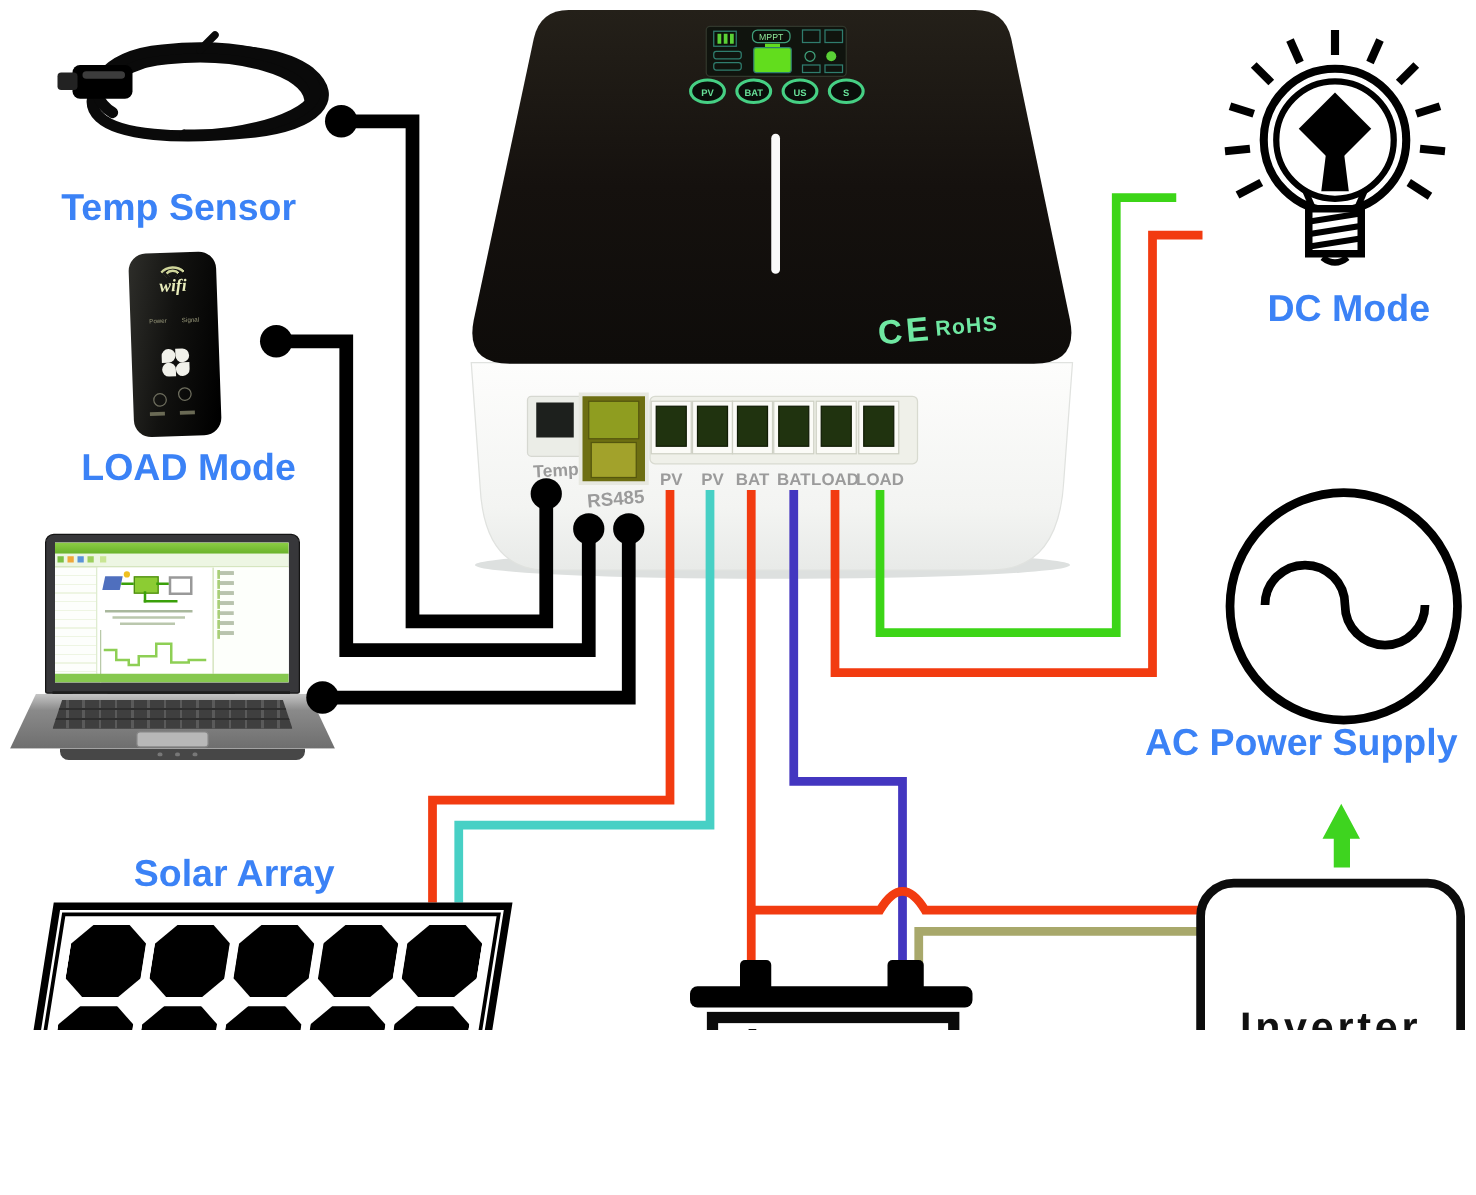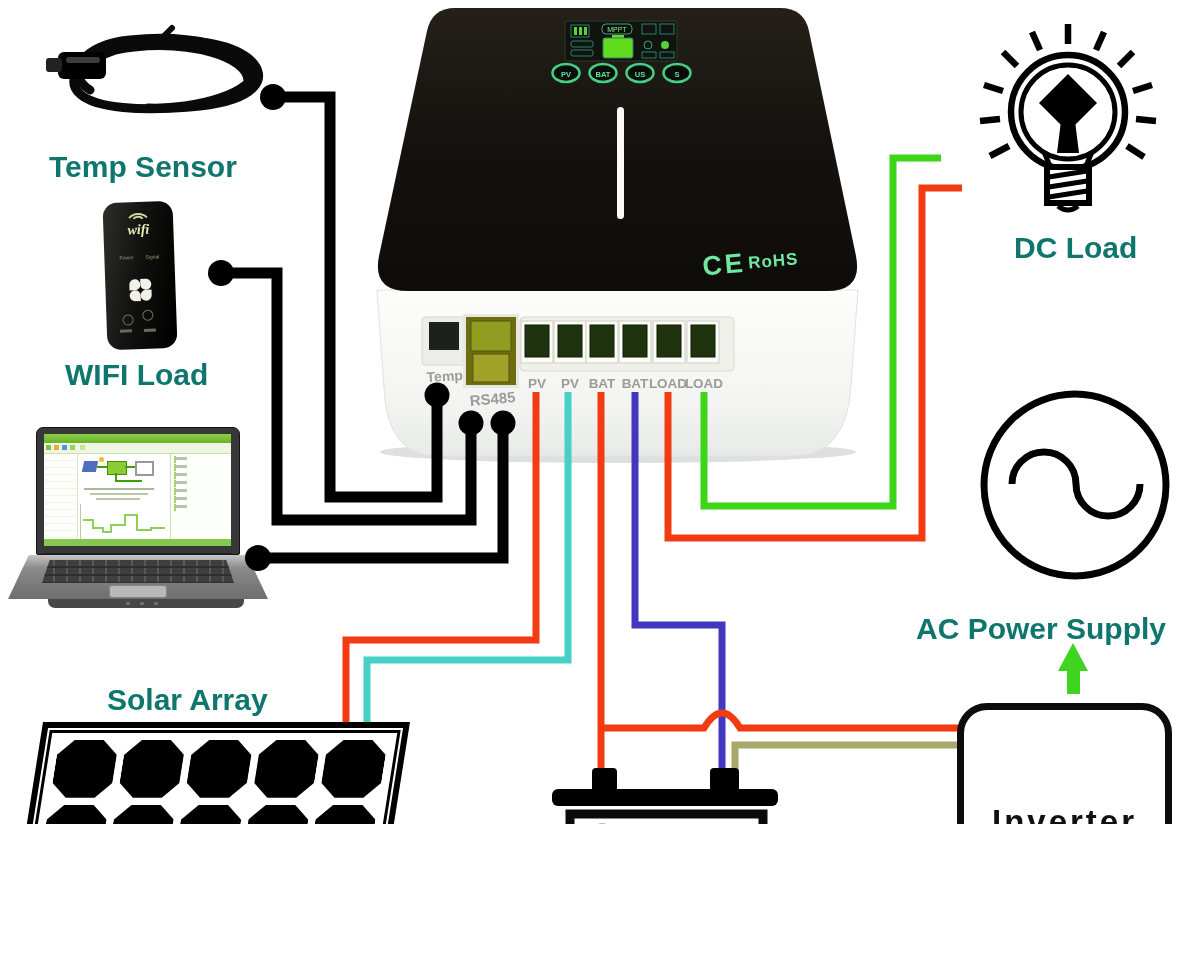--- a/index.html
+++ b/index.html
@@ -1,19 +1,19 @@
 <!DOCTYPE html>
 <html><head>
 <meta charset="utf-8">
 <style>
   html,body{margin:0;padding:0;background:#fff;}
   #stage{position:relative;width:1181px;height:824px;background:#fff;overflow:hidden;
          font-family:"Liberation Sans",sans-serif;}
   #stage svg{position:absolute;left:0;top:0;pointer-events:none;}
-  .cap{position:absolute;font:bold 30px/1.1 "Liberation Sans",sans-serif;color:#0f766e;white-space:nowrap;}
+  .cap{position:absolute;font:bold 30px/1.1 "Liberation Sans",sans-serif;color:#3b82f6;white-space:nowrap;}
   .svgtxt{font-family:"Liberation Sans",sans-serif;}
   
   .laptop{position:absolute;left:36px;top:427px;width:204px;height:182px;}
   .laptop *{position:absolute;}
   .lp-screen{left:0;top:0;width:202px;height:126px;background:#37373a;border:1px solid #141414;border-radius:7px 7px 2px 2px;}
   .lp-glass{left:7px;top:6px;right:8px;bottom:8px;background:#fff;overflow:hidden;}
   .lg-title{left:0;top:0;right:0;height:9px;background:linear-gradient(#8ccd45,#69b22a);}
   .lg-tools{left:0;top:9px;right:0;height:10px;background:#edf6e3;border-bottom:1px solid #cde0b4;}
   .lg-chips{left:2px;top:2px;width:5px;height:5px;background:#7bc043;
             box-shadow:8px 0 0 #f0a83a,16px 0 0 #5a93d8,24px 0 0 #9ccf5d,34px 0 0 #c9e594;}
@@ -389,18 +389,18 @@
       <path d="M1058,206 Q1068,214 1078,206" fill="none" stroke="#000" stroke-width="5"></path>
     </g>
     <g>
       <circle cx="1075" cy="485" r="91" fill="#fff" stroke="#000" stroke-width="7"></circle>
       <path d="M1012,484 A32,32 0 0 1 1076,484 A32,32 0 0 0 1140,484" fill="none" stroke="#000" stroke-width="7"></path>
     </g>
     <polygon points="1073,643 1088,671 1080,671 1080,694 1067,694 1067,671 1058,671" fill="#3ed41f"></polygon>
   </svg>
 
   <div class="cap" style="left:49px;top:150px">Temp Sensor</div>
-  <div class="cap" style="left:65px;top:358px">WIFI Load</div>
+  <div class="cap" style="left:65px;top:358px">LOAD Mode</div>
   <div class="cap" style="left:107px;top:683px">Solar Array</div>
-  <div class="cap" style="left:1014px;top:231px">DC Load</div>
-  <div class="cap" style="left:916px;top:612px">AC Power Supply</div>
+  <div class="cap" style="left:1014px;top:231px">DC Mode</div>
+  <div class="cap" style="left:916px;top:578px">AC Power Supply</div>
 
 </div>
 
 </body></html>

